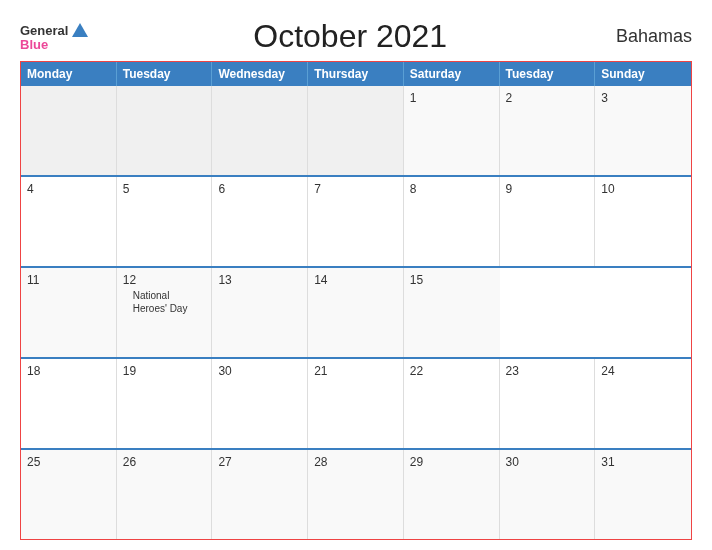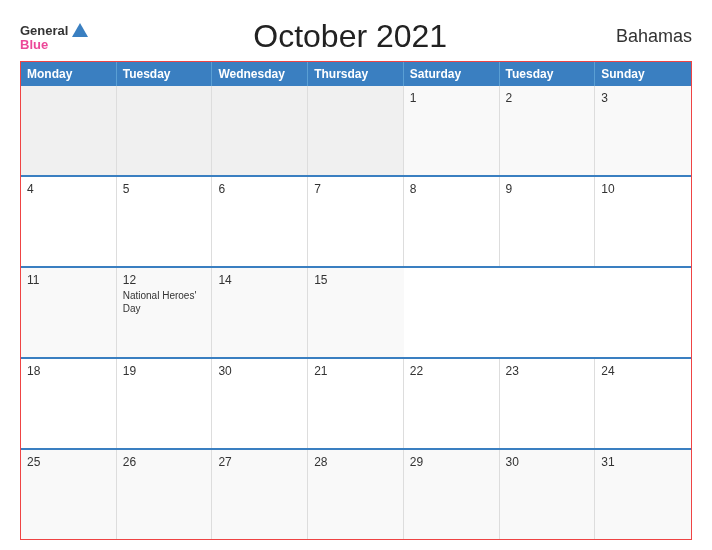--- a/index.html
+++ b/index.html
@@ -112,20 +112,21 @@
       border-right: none;
     }
     .cal-cell.empty {
       background: #f5f5f5;
     }
     .cal-cell.has-event .event-text {
       font-size: 10px;
       color: #333;
       margin-top: 2px;
       line-height: 1.3;
+      margin-left: 10px;
     }
     .day-num {
       font-size: 12px;
       color: #333;
     }
     
     .cal-week:nth-child(odd) .cal-cell {
       background: #f9f9f9;
     }
     .cal-week:nth-child(even) .cal-cell {
@@ -204,20 +205,23 @@
         </div>
         <div class="cal-week">
           <div class="cal-cell">
             <div class="day-num">11</div>
           </div>
           <div class="cal-cell has-event">
             <div class="day-num">12</div>
             <div class="event-text">National Heroes' Day</div>
           </div>
           <div class="cal-cell">
+            <div class="day-num">13</div>
+          </div>
+          <div class="cal-cell">
             <div class="day-num">14</div>
           </div>
           <div class="cal-cell">
             <div class="day-num">15</div>
           </div>
         </div>
         <div class="cal-week">
           <div class="cal-cell">
             <div class="day-num">18</div>
           </div>

